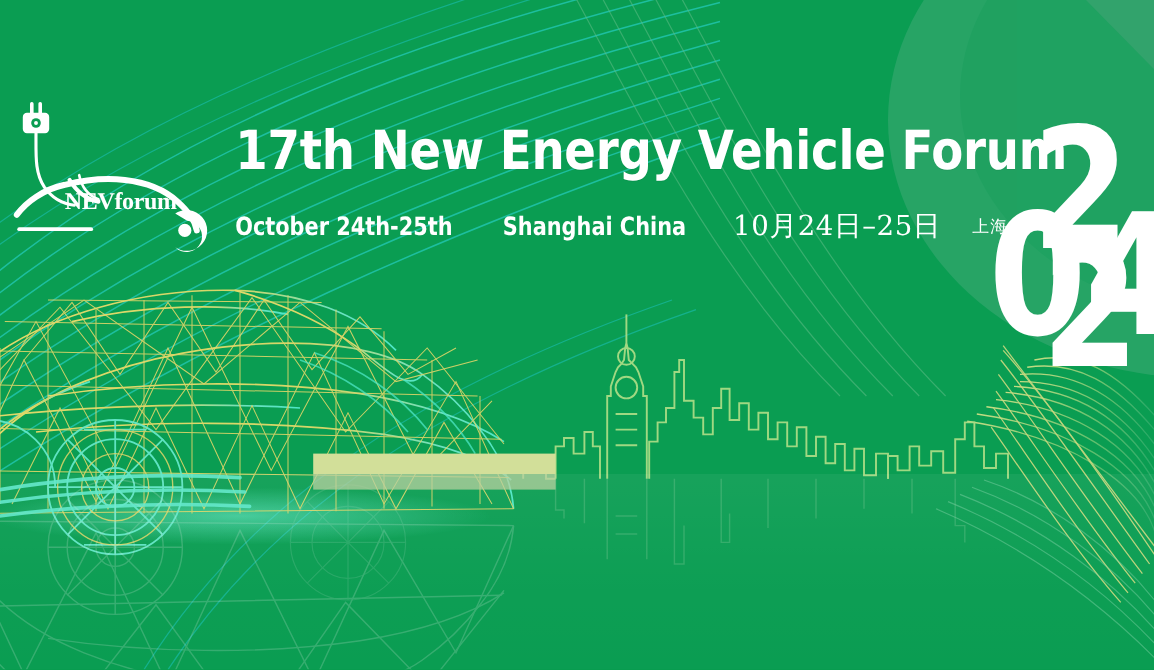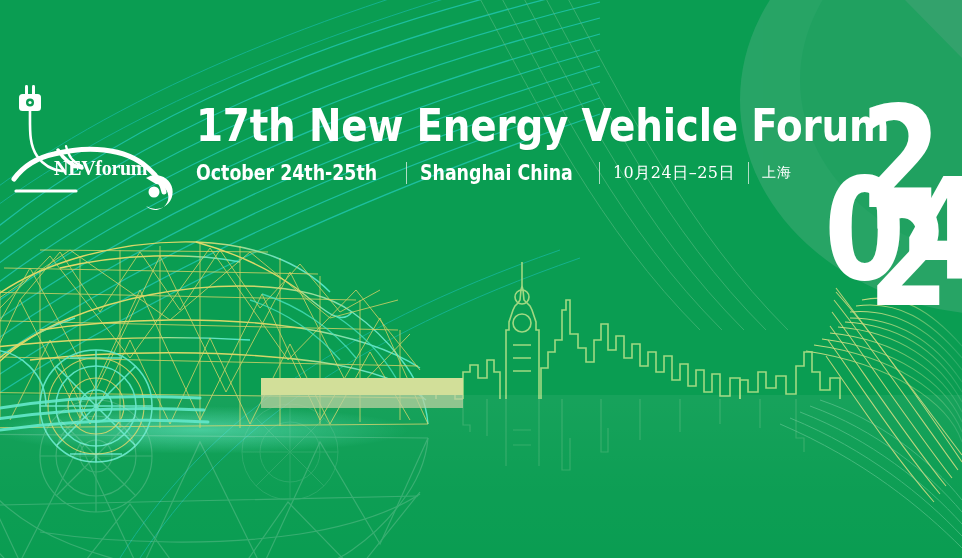--- a/index.html
+++ b/index.html
@@ -23,32 +23,32 @@
     text-shadow:0 1px 0 rgba(0,0,0,0.06);
   }
   .cn-title{
     font-family:"DejaVu Sans","Liberation Sans",sans-serif;
     font-weight:bold;color:#ffffff;
     font-size:52px;line-height:56px;
     letter-spacing:1px;white-space:nowrap;
   }
   .cn-title.l2{letter-spacing:0px;}
   .meta-line{
-    margin-top:10px;
+    margin-top:22px;
     display:flex;align-items:center;gap:0px;
     white-space:nowrap;color:#ffffff;
   }
   .meta-en{
     font-family:"Liberation Sans Narrow","DejaVu Sans Condensed","Liberation Sans",sans-serif;
     font-weight:bold;font-size:21px;letter-spacing:0px;
     transform:scaleX(0.92);transform-origin:left center;
   }
   .meta-cn{
     font-family:"DejaVu Serif","Liberation Serif",serif;
-    font-size:16px;font-weight:normal;letter-spacing:0.5px;
+    font-size:23px;font-weight:normal;letter-spacing:0.5px;
   }
   .meta-cn2{
     font-family:"DejaVu Sans","Liberation Sans",sans-serif;
     font-size:14px;font-weight:normal;letter-spacing:1px;
   }
   .sep{
     display:inline-block;width:1px;height:22px;background:#cfe8d8;
     margin:0 13px;opacity:.85;
   }
 

